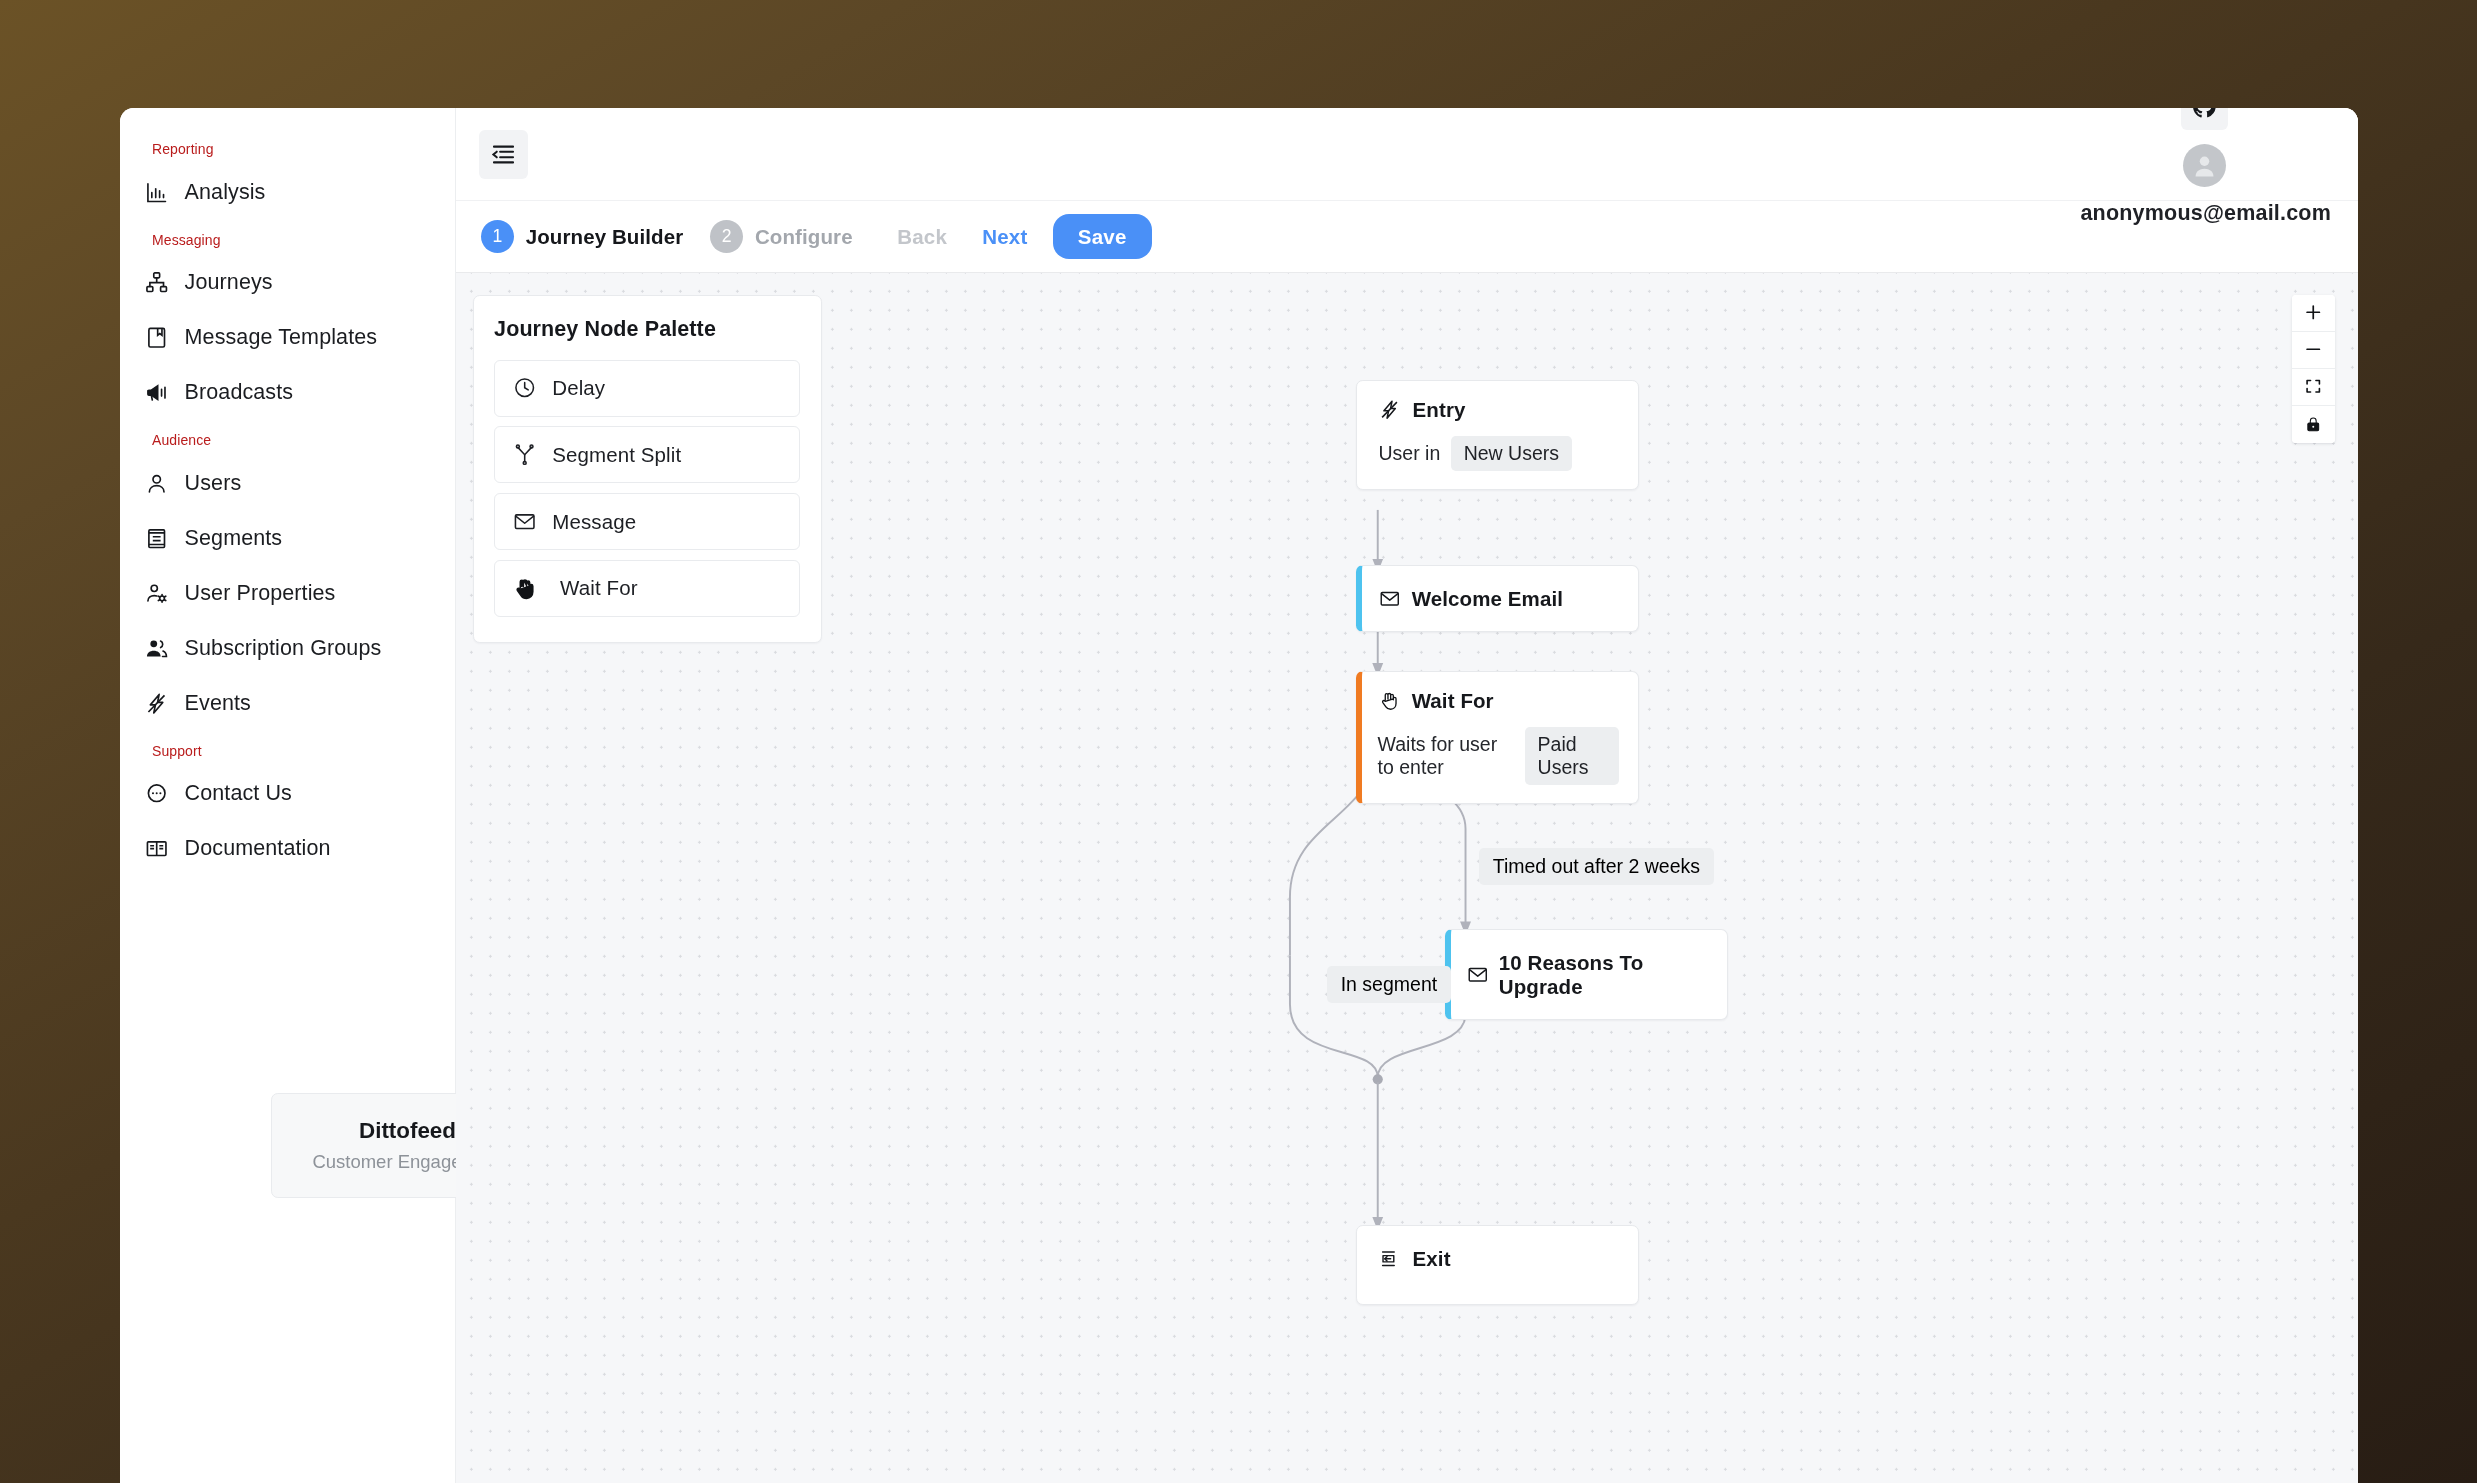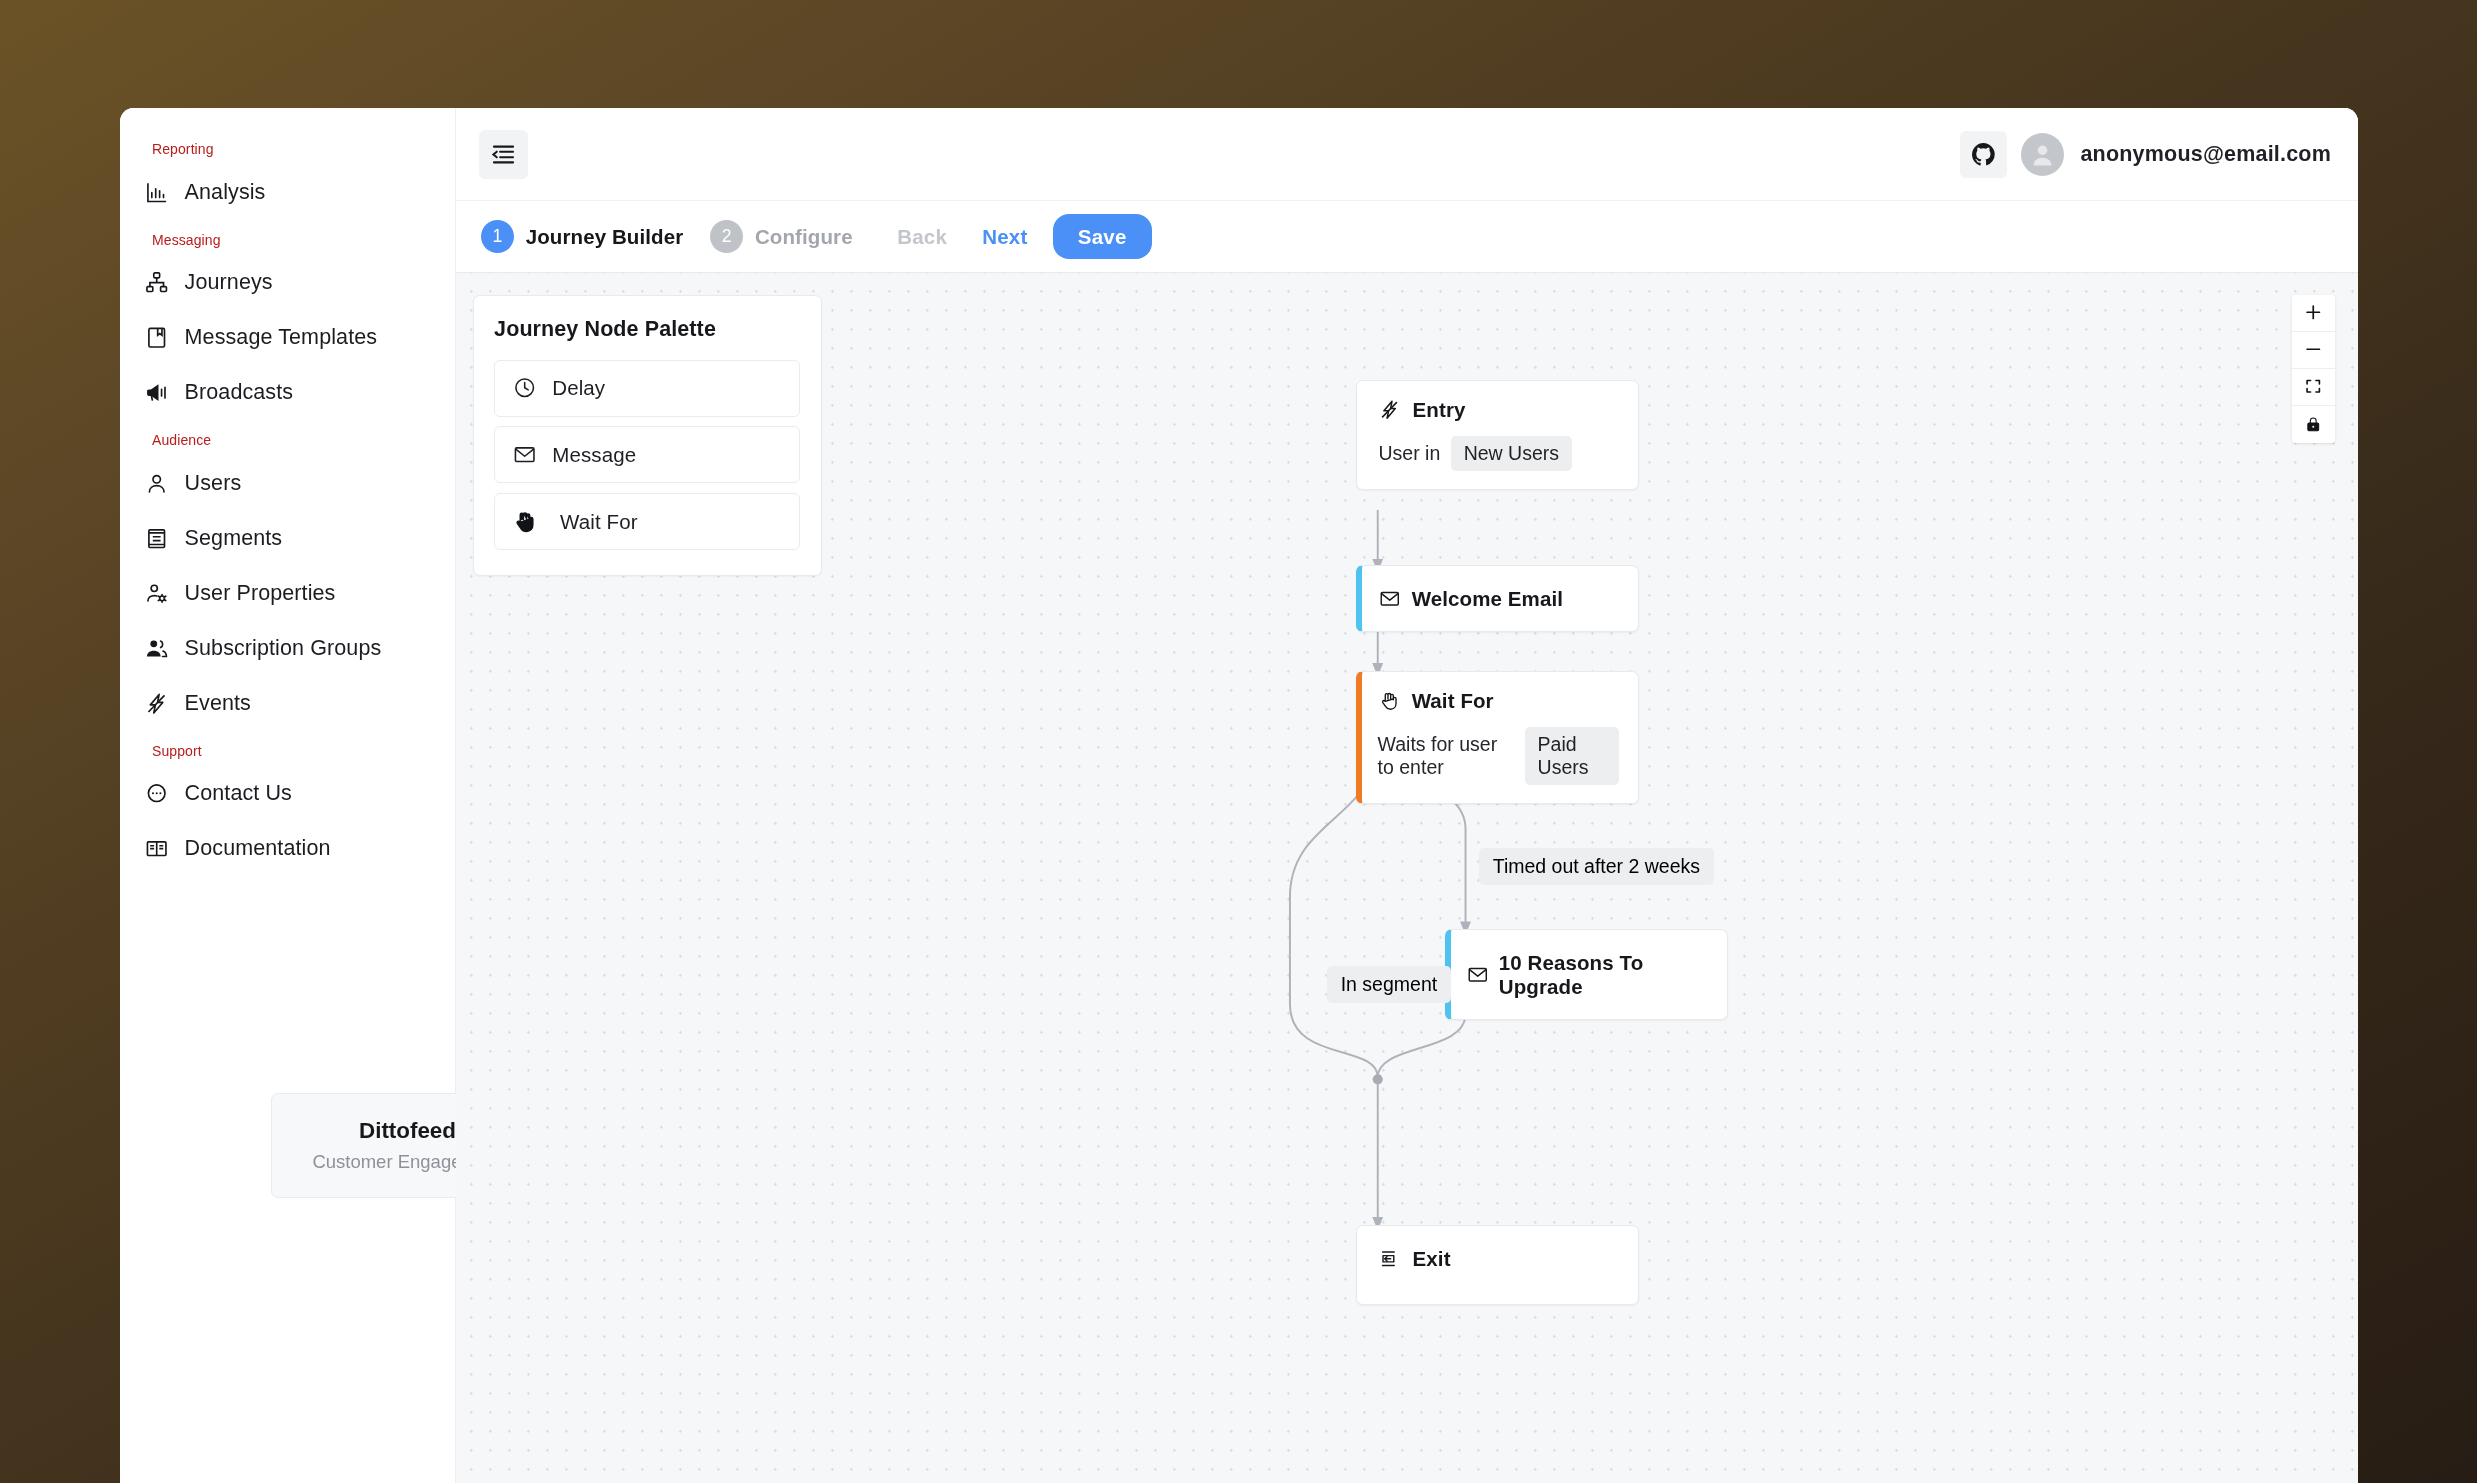--- a/index.html
+++ b/index.html
@@ -99,21 +99,21 @@
     width: 49px; height: 49px;
     background: #f2f3f5;
     border-radius: 5.9px;
     display: flex; align-items: center; justify-content: center;
     cursor: pointer;
     border: none;
   }
   #collapse-btn svg { width: 27px; height: 27px; }
   #topbar-right {
     margin-left: auto;
-    display: flex; align-items: center; gap: 14px;
+    display: flex; align-items: center; gap: 14px; flex-direction: column;
   }
   #github-btn {
     width: 47px; height: 47px;
     background: #f2f3f5;
     border-radius: 5.9px;
     display: flex; align-items: center; justify-content: center;
     cursor: pointer;
   }
   #github-btn svg { width: 27px; height: 27px; }
   #avatar {
@@ -491,20 +491,32 @@
         <div class="palette-item">
           <span class="p-ico">
             <svg viewBox="0 0 24 24" fill="none" stroke="#1d1f24" stroke-width="1.6" stroke-linecap="round">
                 <circle cx="12" cy="12" r="9"></circle>
                 <path d="M12 6.8V12l3.6 2.2"></path>
               </svg>
           </span>
           <span class="p-label">Delay</span>
         </div>
 
+        <div class="palette-item">
+          <span class="p-ico">
+            <svg viewBox="0 0 24 24" fill="none" stroke="#1d1f24" stroke-width="1.6" stroke-linecap="round">
+                <path d="M5 4.5l7 7.5 7-7.5"></path>
+                <path d="M12 12v7.2"></path>
+                <circle cx="5" cy="3.6" r="1.5"></circle>
+                <circle cx="19" cy="3.6" r="1.5"></circle>
+                <circle cx="12" cy="20.4" r="1.5"></circle>
+              </svg>
+          </span>
+          <span class="p-label">Segment Split</span>
+        </div>
 
         <div class="palette-item">
           <span class="p-ico">
             <svg viewBox="0 0 24 24" fill="none" stroke="#1d1f24" stroke-width="1.6" stroke-linejoin="round">
                 <rect x="2.5" y="5" width="19" height="14" rx="1.2"></rect>
                 <path d="M2.5 6l9.5 7.6L21.5 6"></path>
               </svg>
           </span>
           <span class="p-label">Message</span>
         </div>

